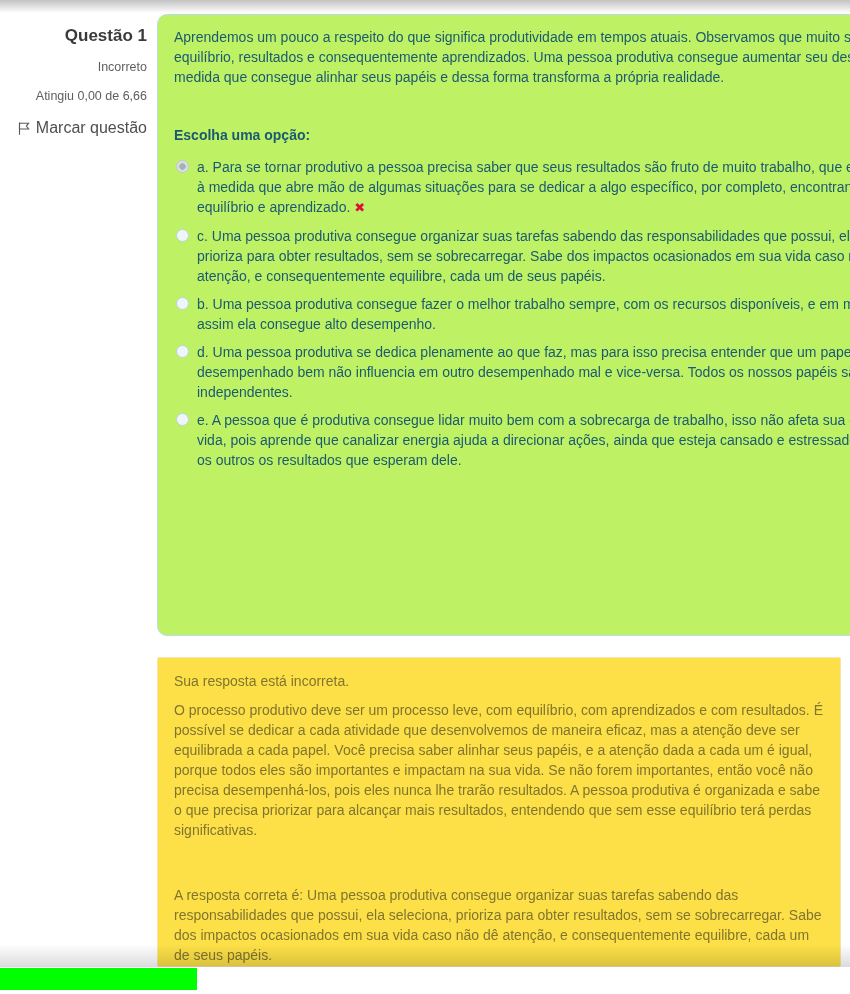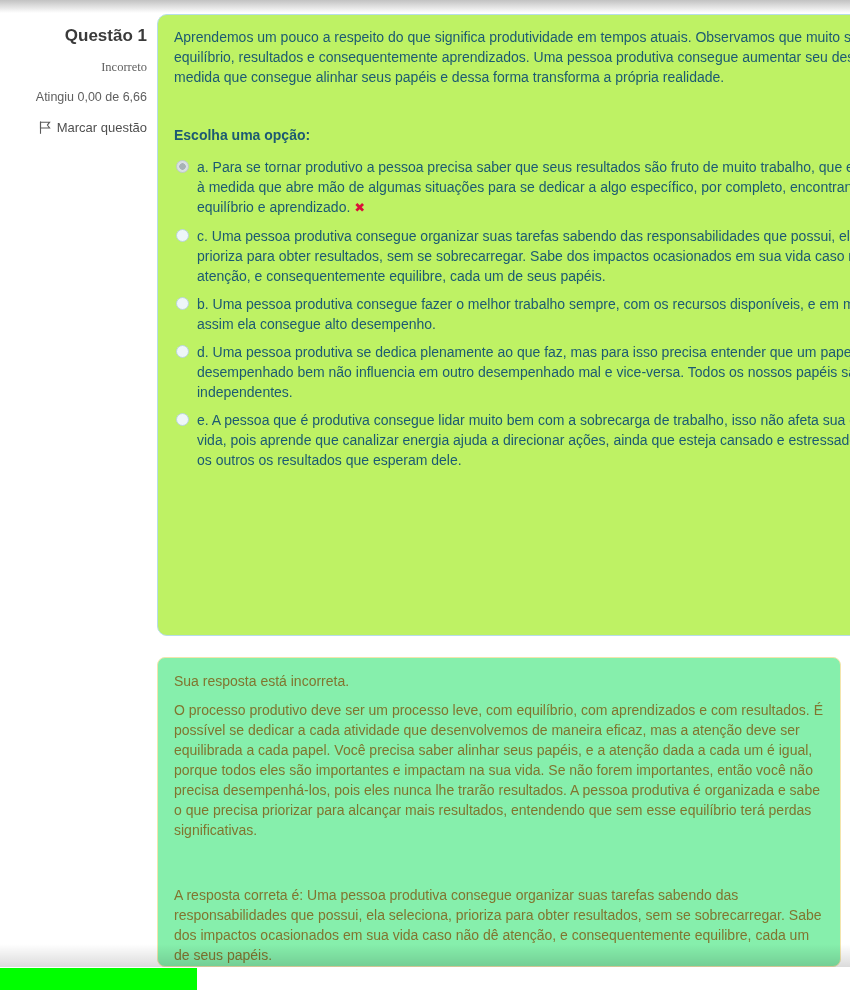--- a/index.html
+++ b/index.html
@@ -14,24 +14,24 @@
     position:absolute; left:0; top:0; width:850px; height:13px;
     background:linear-gradient(to bottom,#c2c2c2 0%, #ffffff 100%);
   }
   .layout { position:absolute; top:14px; left:14px; display:flex; width:850px; }
   
   .qinfo {
     width:133px; flex-shrink:0; text-align:right; padding-top:12px;
     box-sizing:border-box; color:#4d4d4d;
   }
   .qinfo .qtitle { font-size:17px; font-weight:bold; color:#3a3a3a; margin:0 0 12px 0; }
-  .qinfo .qstate { font-size:12.5px; color:#5f5f5f; margin:14px 0 15px 0;font-family:Liberation Serif, serif; }
+  .qinfo .qstate { font-size:12.5px; color:#5f5f5f; margin:14px 0 15px 0; }
   .qinfo .qgrade { font-size:12.5px; color:#5f5f5f; margin:0 0 16px 0; }
   .qflag {
-    font-size:13px; color:#4f4f4f; cursor:pointer;
+    font-size:16px; color:#4f4f4f; cursor:pointer;
     display:inline-flex; align-items:center; gap:6px;
   }
   .qflag svg { width:12px; height:13px; display:block; }
   
   .main { margin-left:10px; width:684px; }
   .question-box {
     box-sizing:border-box;
     width:807px; height:622px; overflow:hidden;
     background:#bef264;
     border:1px solid #b6dde9;
@@ -56,23 +56,23 @@
     background:radial-gradient(circle at 50% 50%, #a7b2b5 0 3px, #d9e0e2 3.5px);
     border:1px solid #bfcacd;
   }
   .opt-text { flex:1; }
   .x-mark { color:#da1138; font-weight:bold; margin-left:4px; font-size:13px; }
   
   .feedback-box {
     box-sizing:border-box;
     width:684px; height:310px; overflow:hidden;
     margin-top:21px;
-    background:#86efac;
+    background:#fde047;
     border:1px solid #f3e5ad;
-    border-radius:8px;
+    border-radius:2px;
     padding:13px 16px;
     color:#81752f;
     font-size:14px; line-height:20px;
   }
   .feedback-box p { margin:0; }
   .fb-status { margin-bottom:9px !important; }
   .fb-general { margin-bottom:45px !important; }
   
   .bottom-shadow {
     position:absolute; left:0; top:944px; width:850px; height:23px;

